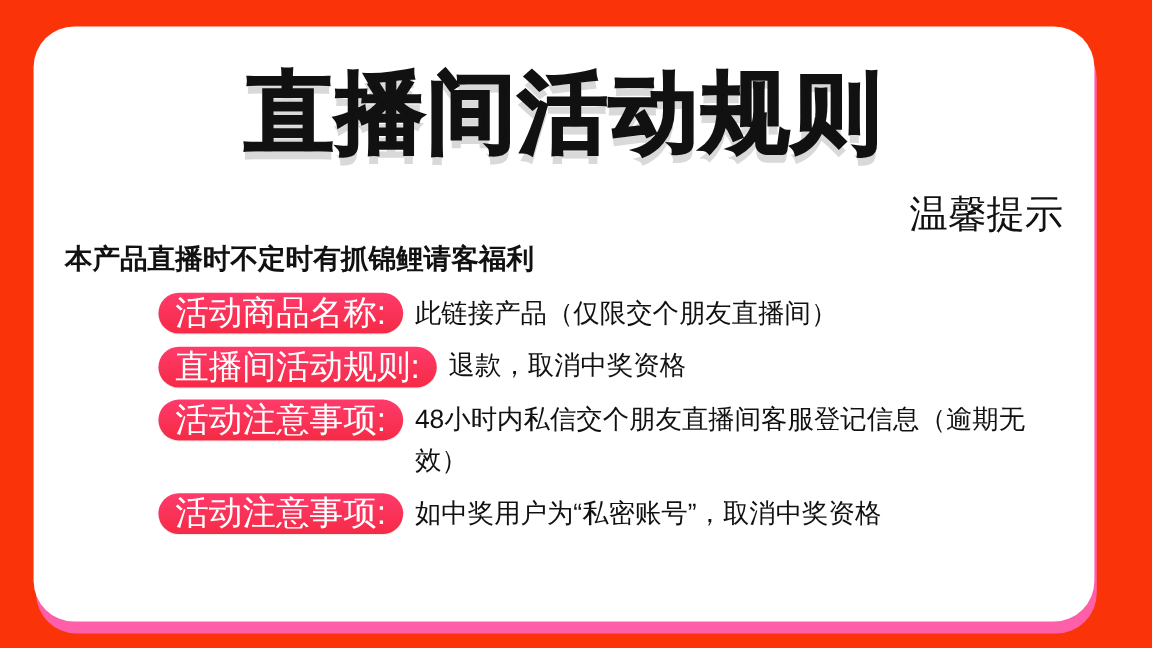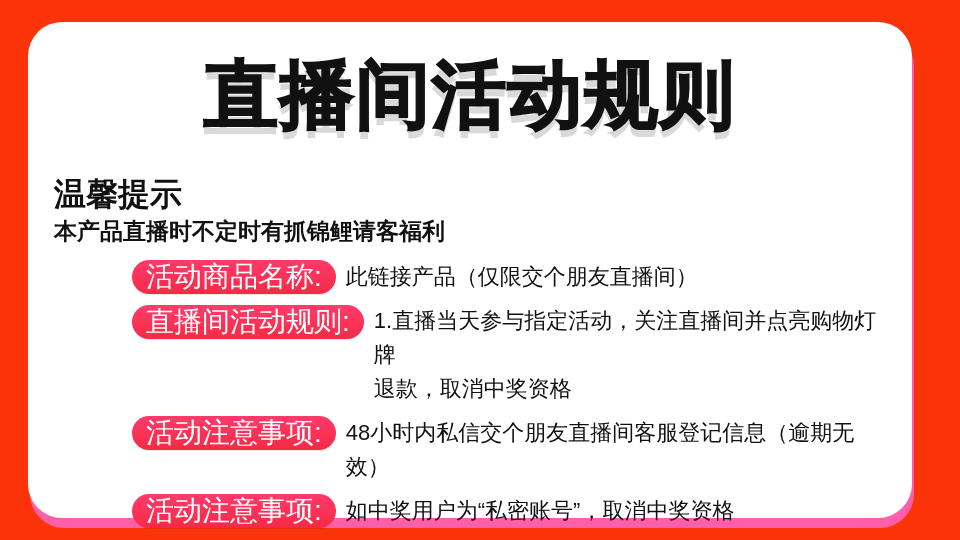--- a/index.html
+++ b/index.html
@@ -69,26 +69,26 @@
   .title-shadow {
     top: 8px;
     color: #d9d9d9;
   }
   .title-main {
     top: 0;
     color: #111111;
     -webkit-text-stroke: 2px #111111;
   }
   .subtitle {
-    text-align: left;
+    text-align: right;
     font-size: 32px;
     line-height: 40px;
     color: #111111;
-    font-weight: 700;
-    margin-top: 24px;
+    font-weight: 400;
+    margin-top: 8px;
   }
   .tagline {
     text-align: left;
     font-size: 23px;
     line-height: 30px;
     color: #111111;
     font-weight: 700;
     margin-top: 2px;
   }
 
@@ -150,21 +150,20 @@
         <div class="row">
           <div class="label">活动商品名称:</div>
           <div class="value">
             <p>此链接产品（仅限交个朋友直播间）</p>
           </div>
         </div>
 
         <div class="row row-rules">
           <div class="label">直播间活动规则:</div>
           <div class="value">
-            <p>1.直播当天参与指定活动，关注直播间并点亮购物灯牌</p>
             <p>退款，取消中奖资格</p>
           </div>
         </div>
 
         <div class="row">
           <div class="label">活动注意事项:</div>
           <div class="value">
             <p>48小时内私信交个朋友直播间客服登记信息（逾期无效）</p>
           </div>
         </div>

